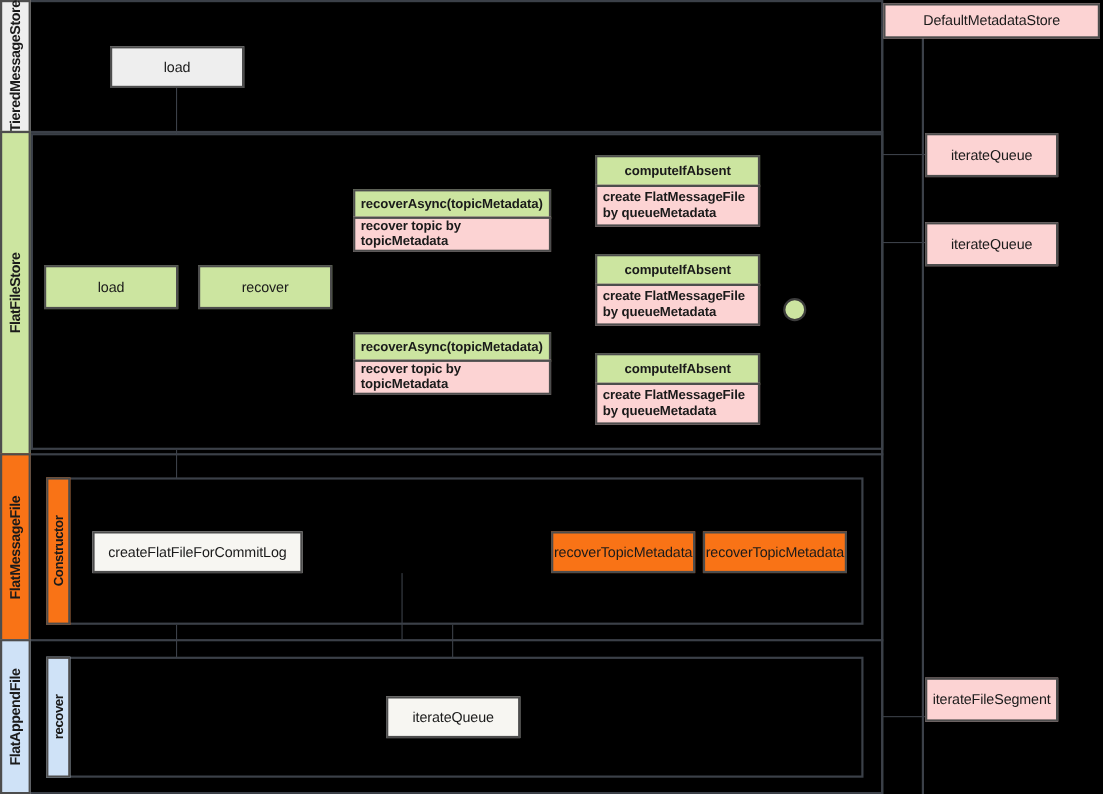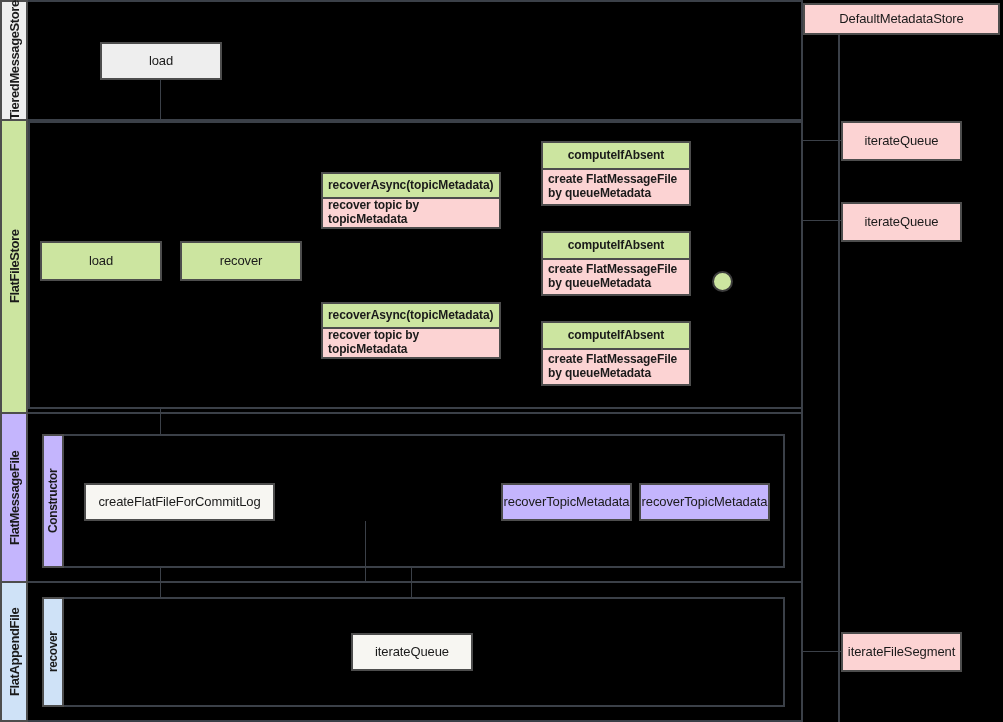--- a/index.html
+++ b/index.html
@@ -34,21 +34,21 @@
   .node.left {
     justify-content: flex-start;
     text-align: left;
     padding-left: 5px;
   }
   
   .fill-grey   { background: #eeeeee; }
   .fill-white  { background: #f7f6f2; }
   .fill-green  { background: #cce5a0; }
   .fill-pink   { background: #fcd3d3; }
-  .fill-yellow { background: #c4b5fd; }
+  .fill-yellow { background: #f97316; }
   .fill-blue   { background: #cfe2f7; }
 
   
   .lane-title {
     position: absolute;
     box-sizing: border-box;
     border: 2px solid #4d4d4d;
     display: flex;
     align-items: center;
     justify-content: center;
@@ -211,17 +211,17 @@
 
   <div class="node fill-pink" style="left:803px; top:3px; width:197px; height:32px; font-size:13px;">
     <span>DefaultMetadataStore</span>
   </div>
   <div class="node fill-pink" style="left:841px; top:121px; width:121px; height:40px;">
     <span>iterateQueue</span>
   </div>
   <div class="node fill-pink" style="left:841px; top:202px; width:121px; height:40px;">
     <span>iterateQueue</span>
   </div>
-  <div class="node fill-pink" style="left:841px; top:632px; width:121px; height:40px;">
+  <div class="node fill-pink" style="left:841px; top:616px; width:121px; height:40px;">
     <span>iterateFileSegment</span>
   </div>
 
 </div>
 
 </body></html>

